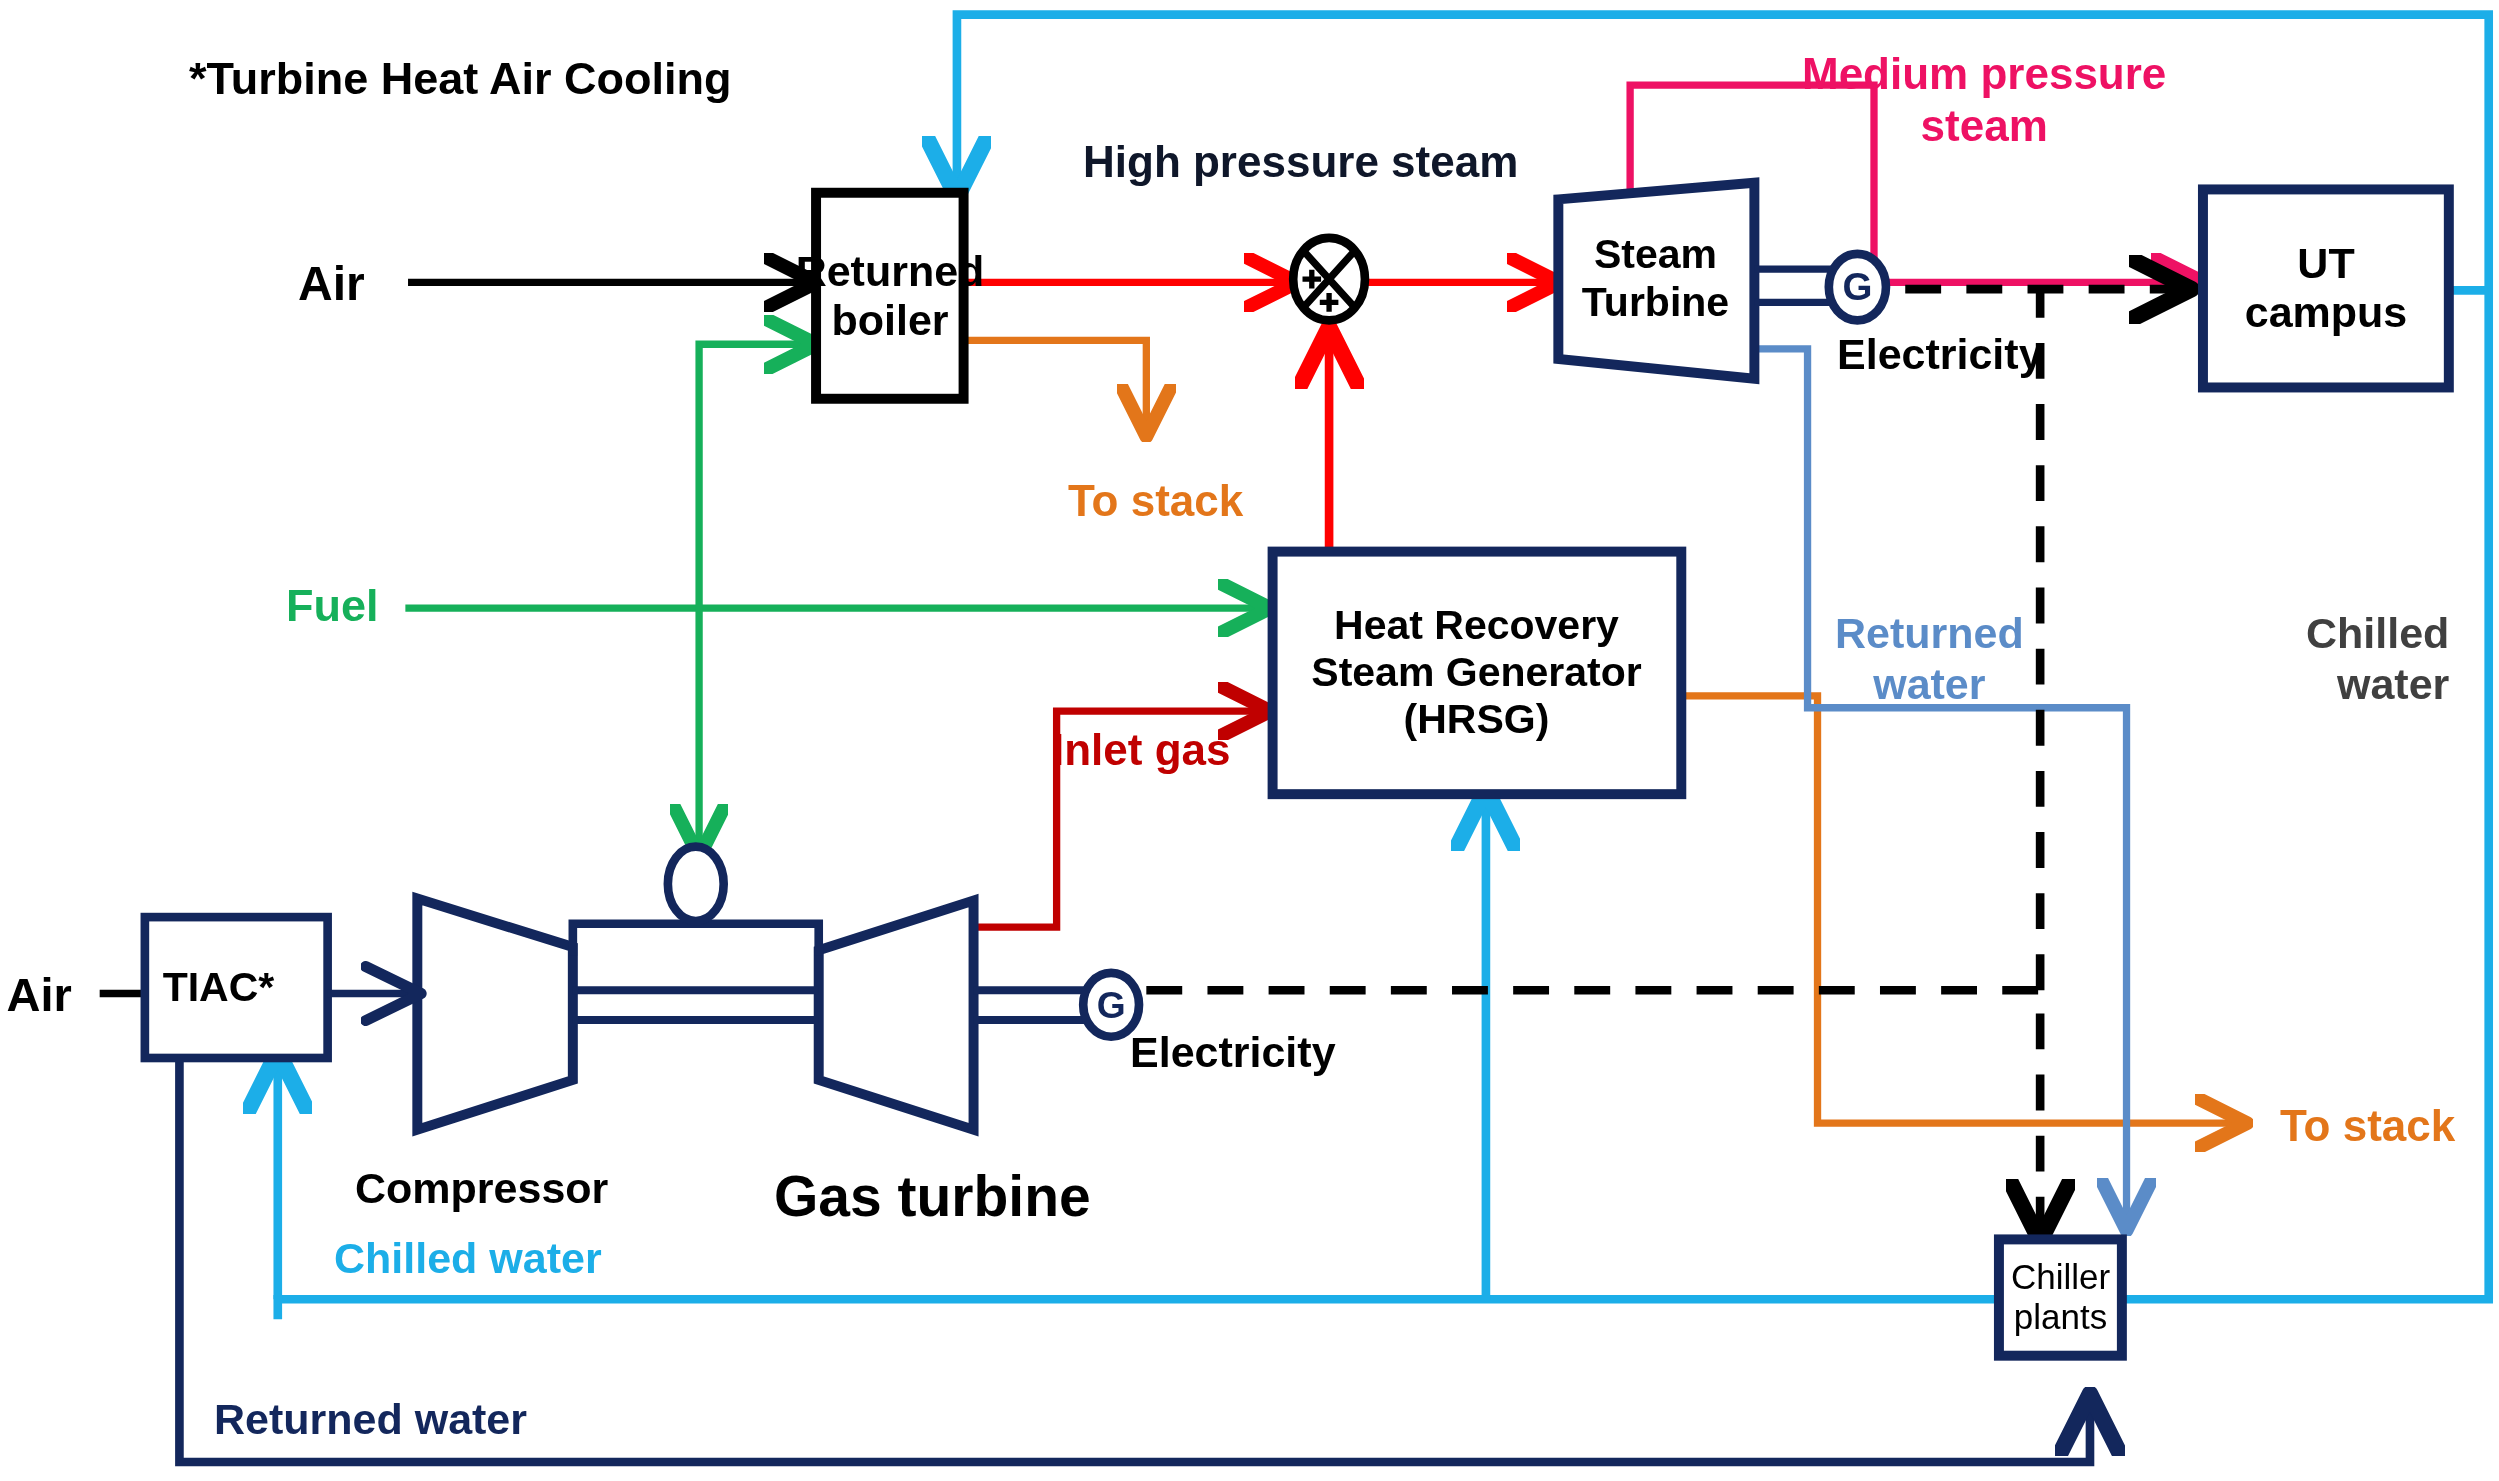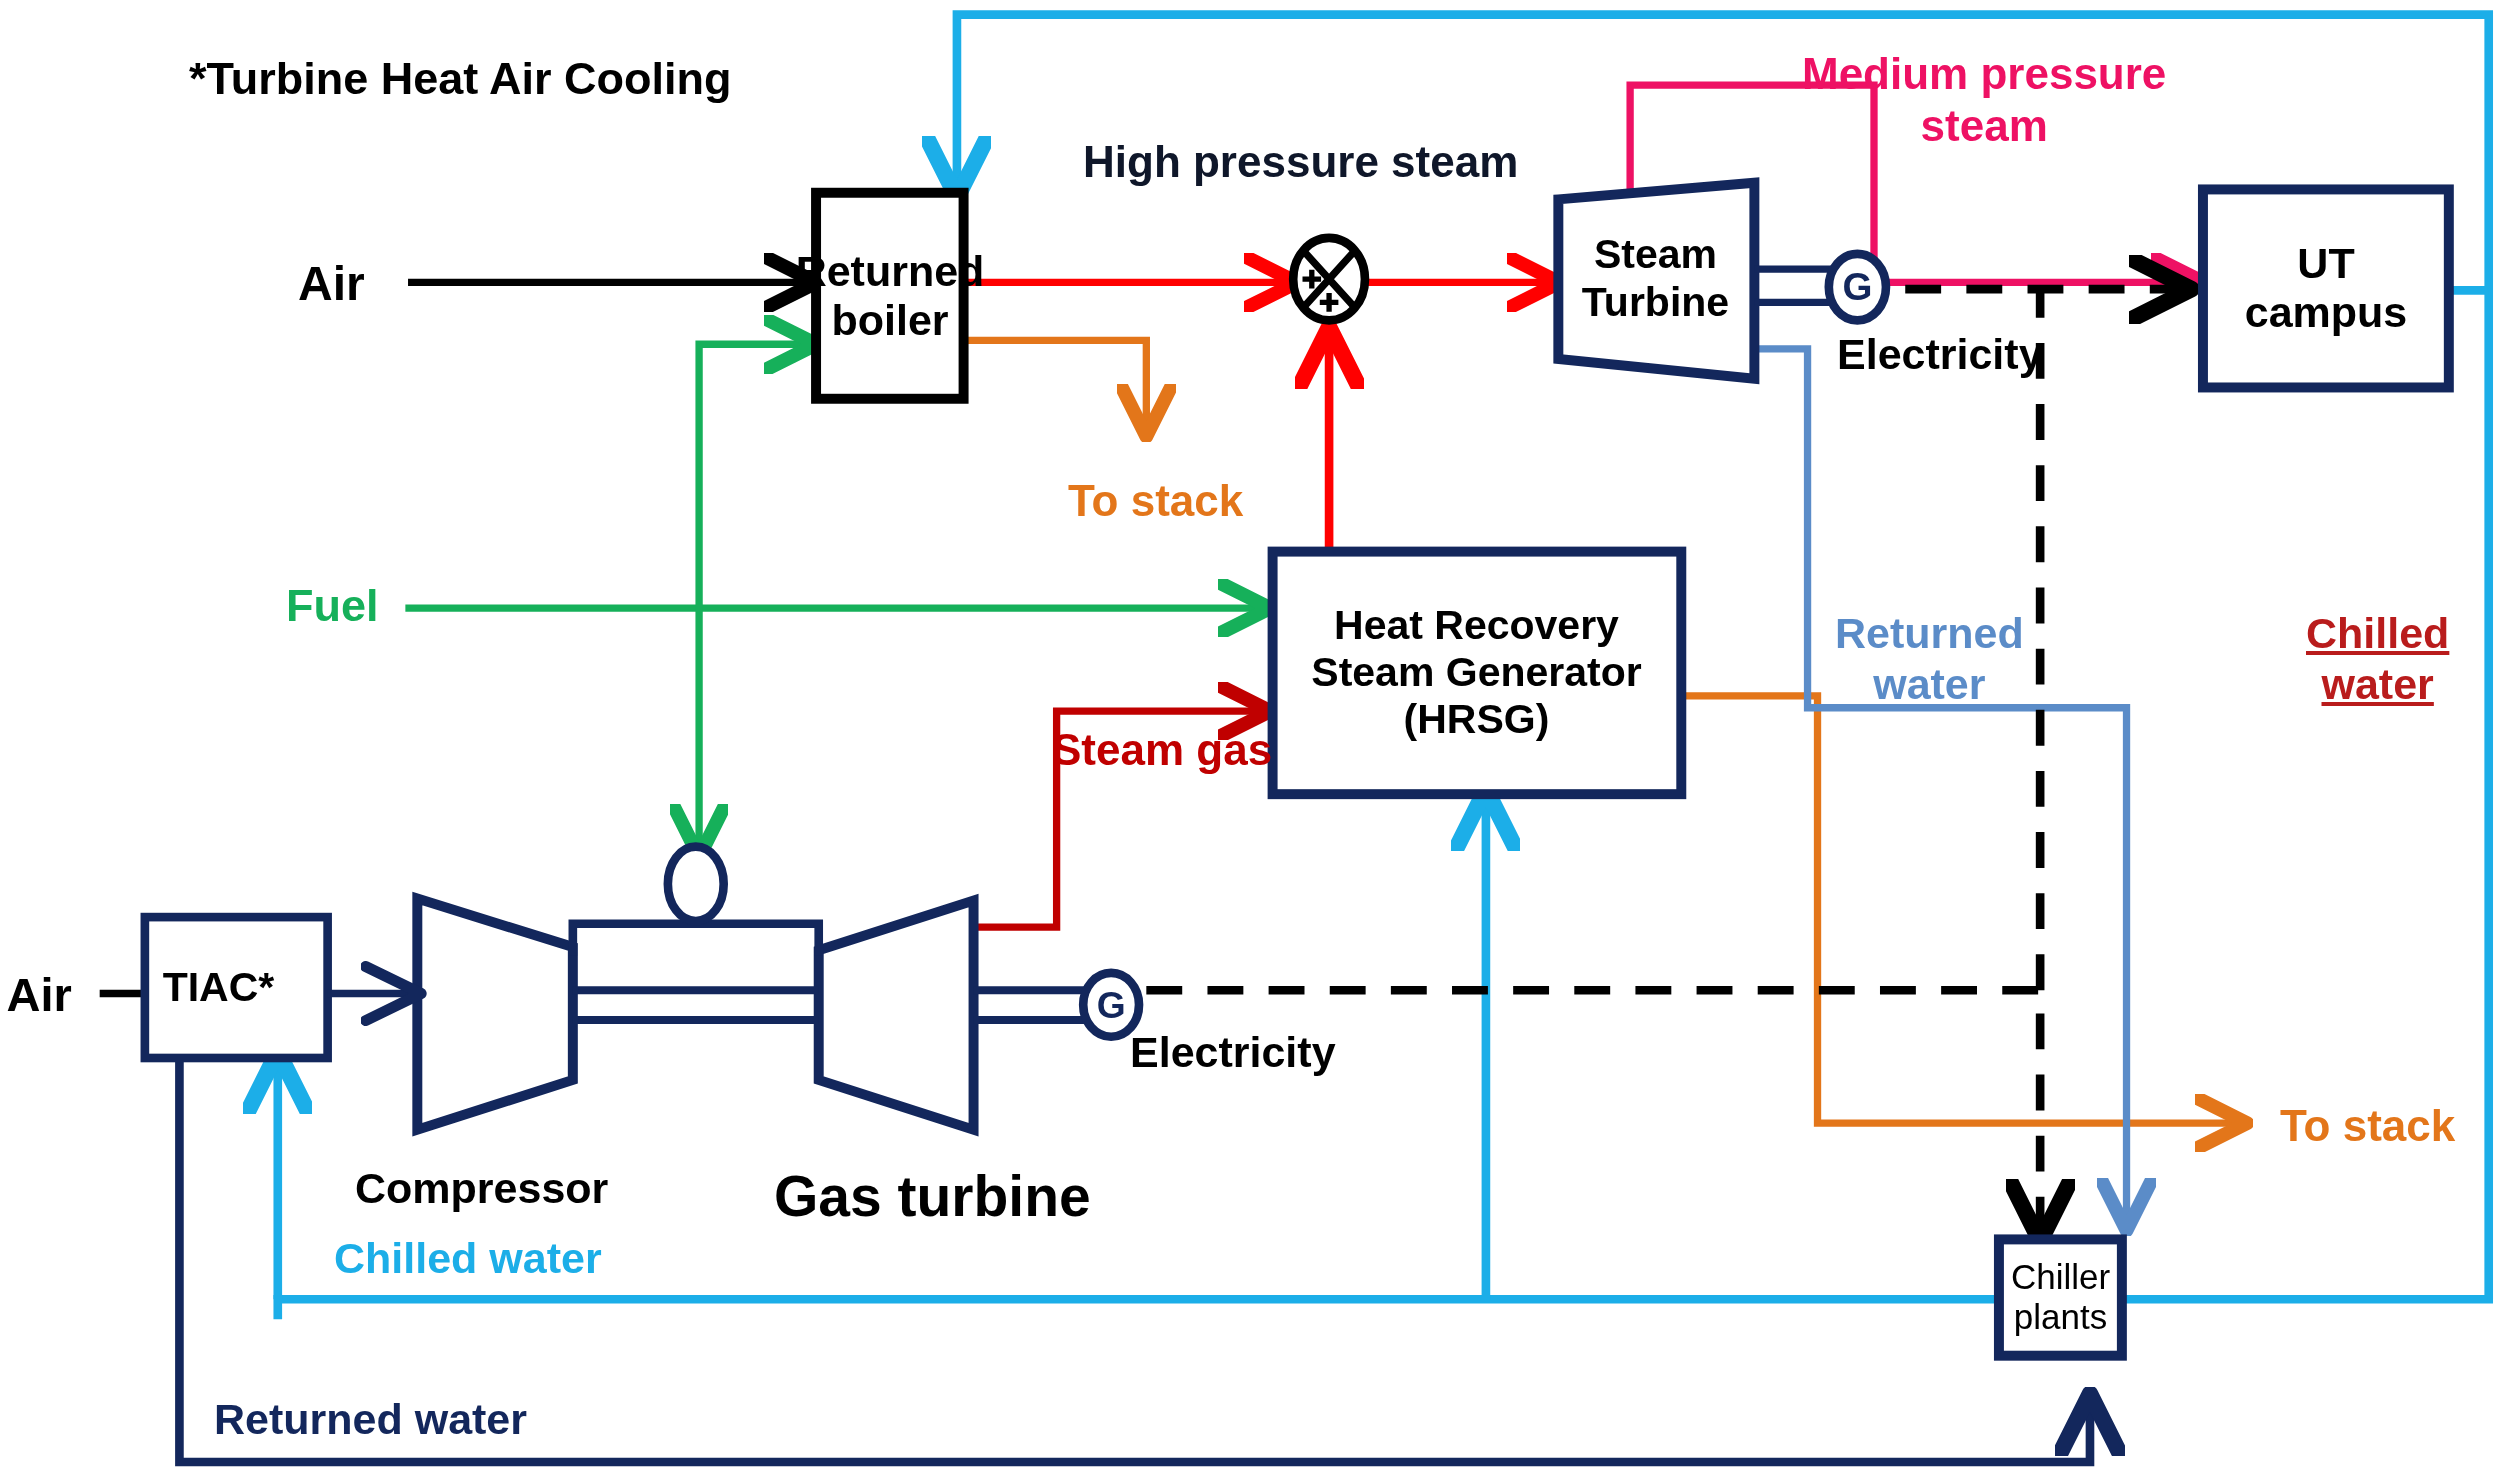--- a/index.html
+++ b/index.html
@@ -158,30 +158,30 @@
 
   <div class="lbl cond" style="left:1083px;top:136px;font-size:44px;color:#0f172a;">High pressure steam</div>
 
   <div class="lbl cond" style="left:1802px;top:48px;font-size:44px;color:#EE1164;text-align:center;">Medium pressure
 steam</div>
 
   <div class="lbl cond" style="left:1068px;top:475px;font-size:44px;color:#E3761A;">To stack</div>
 
   <div class="lbl cond" style="left:2280px;top:1100px;font-size:44px;color:#E3761A;">To stack</div>
 
-  <div class="lbl cond" style="left:1052px;top:724px;font-size:44px;color:#C00000;">Steam gas</div>
+  <div class="lbl cond" style="left:1052px;top:724px;font-size:44px;color:#C00000;">Inlet gas</div>
 
   <div class="lbl cond" style="left:1837px;top:329px;font-size:43px;color:#000;">Electricity</div>
 
   <div class="lbl cond" style="left:1130px;top:1027px;font-size:43px;color:#000;">Electricity</div>
 
   <div class="lbl cond" style="left:1835px;top:608px;font-size:43px;color:#5B8CC8;text-align:center;">Returned
 water</div>
 
-  <div class="lbl cond" style="left:2306px;top:608px;font-size:43px;color:#b91c1c;text-align:center;text-decoration:underline;">Chilled
+  <div class="lbl cond" style="left:2306px;top:608px;font-size:43px;color:#404040;text-align:right;">Chilled
 water</div>
 
   <div class="lbl cond" style="left:334px;top:1233px;font-size:43px;color:#1CAEE8;">Chilled water</div>
 
   <div class="lbl cond" style="left:214px;top:1394px;font-size:43px;color:#13275C;">Returned water</div>
 
   <div class="lbl cond" style="left:355px;top:1163px;font-size:43px;color:#000;">Compressor</div>
 
   <div class="lbl cond" style="left:774px;top:1163px;font-size:57px;color:#000;">Gas turbine</div>
 

